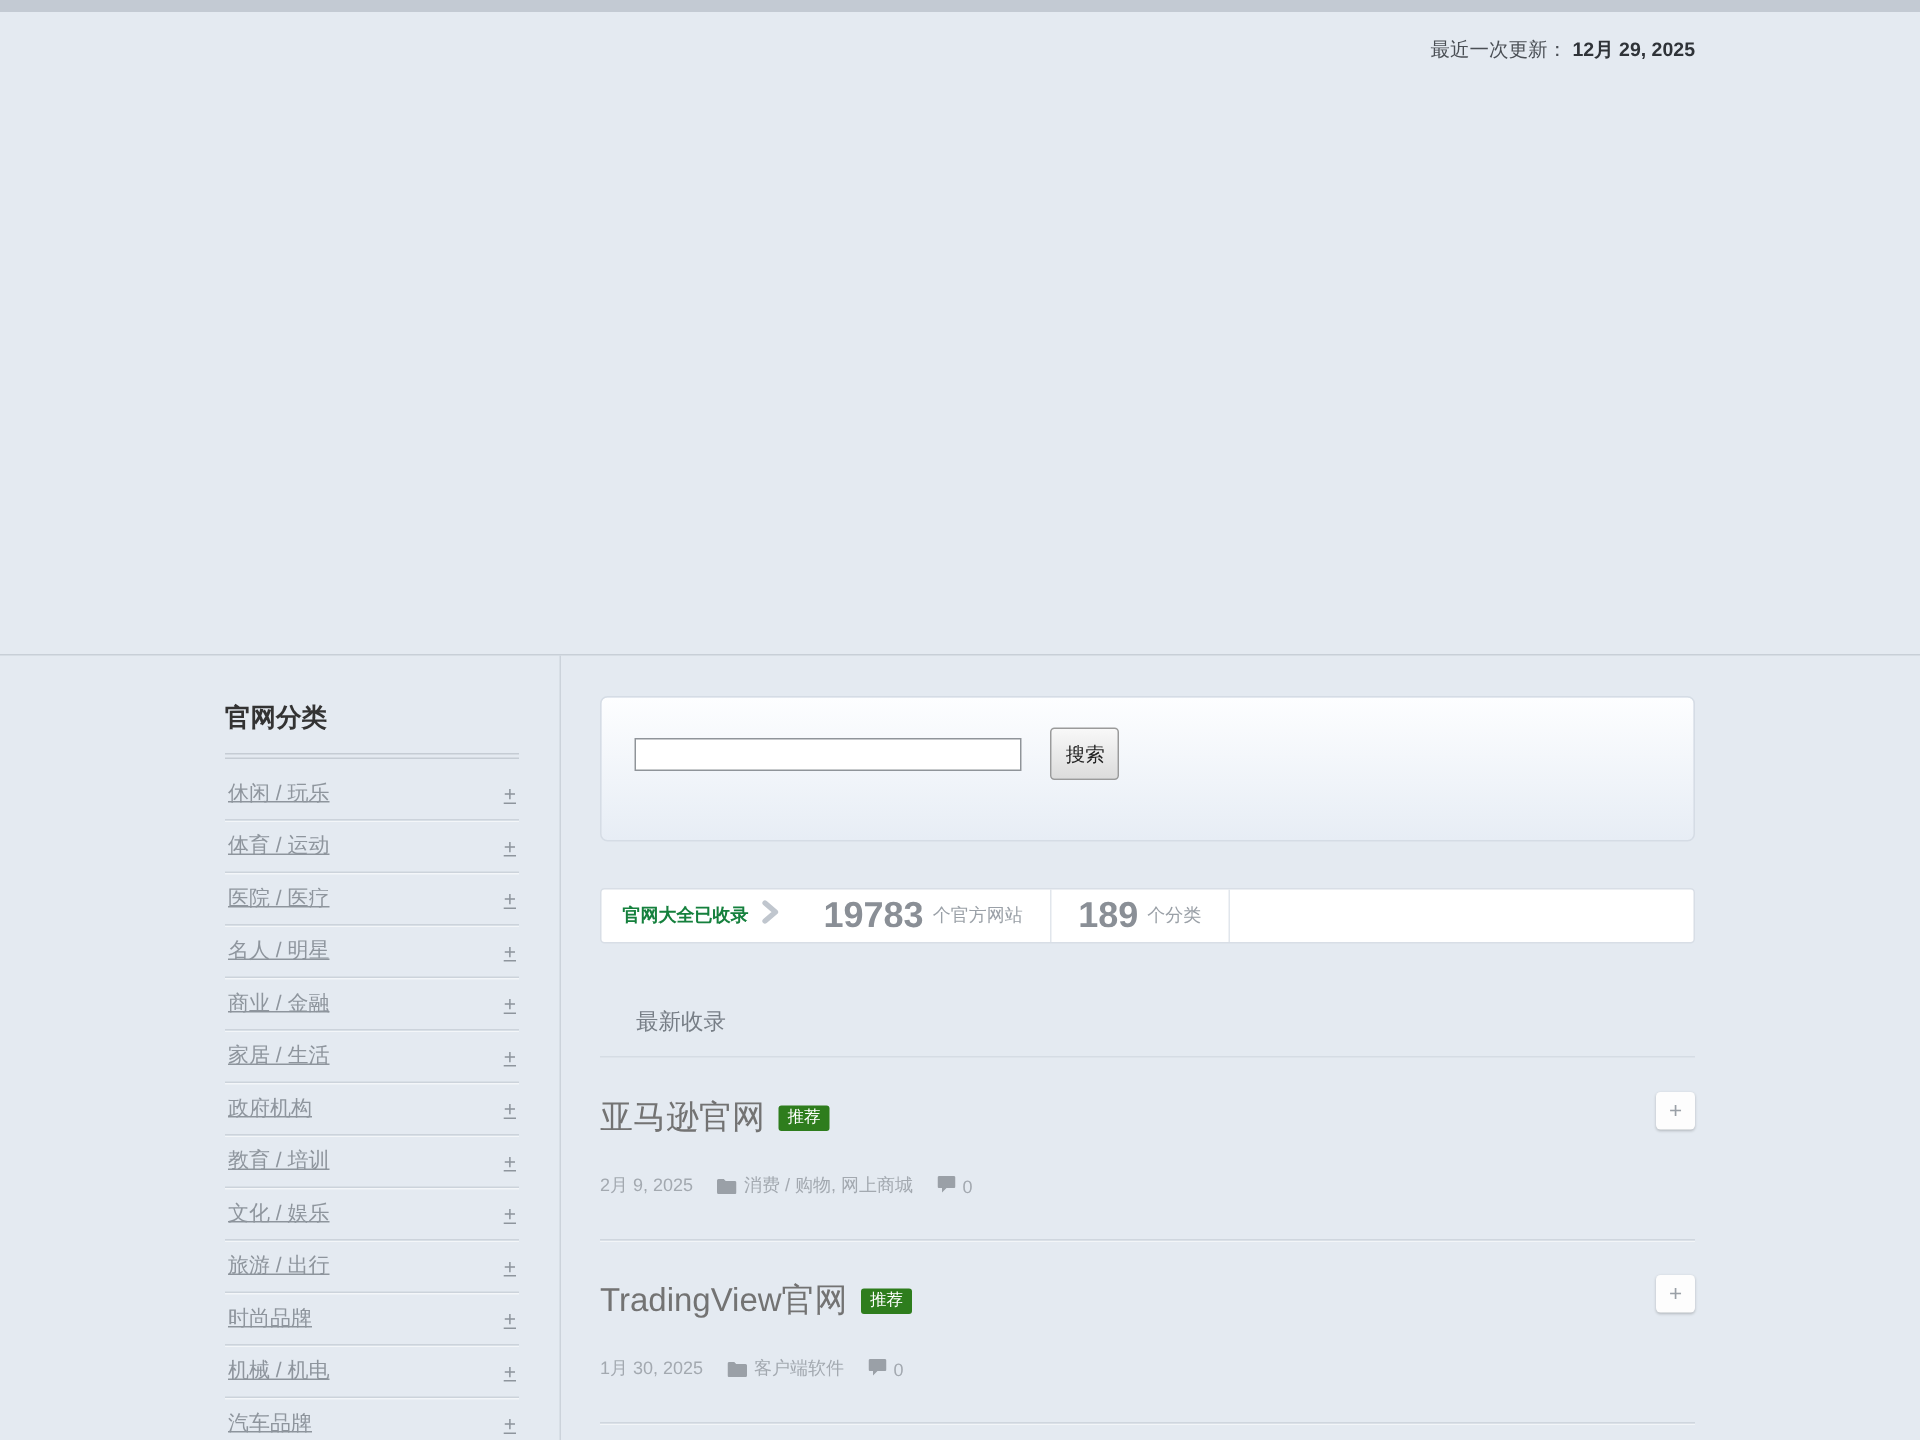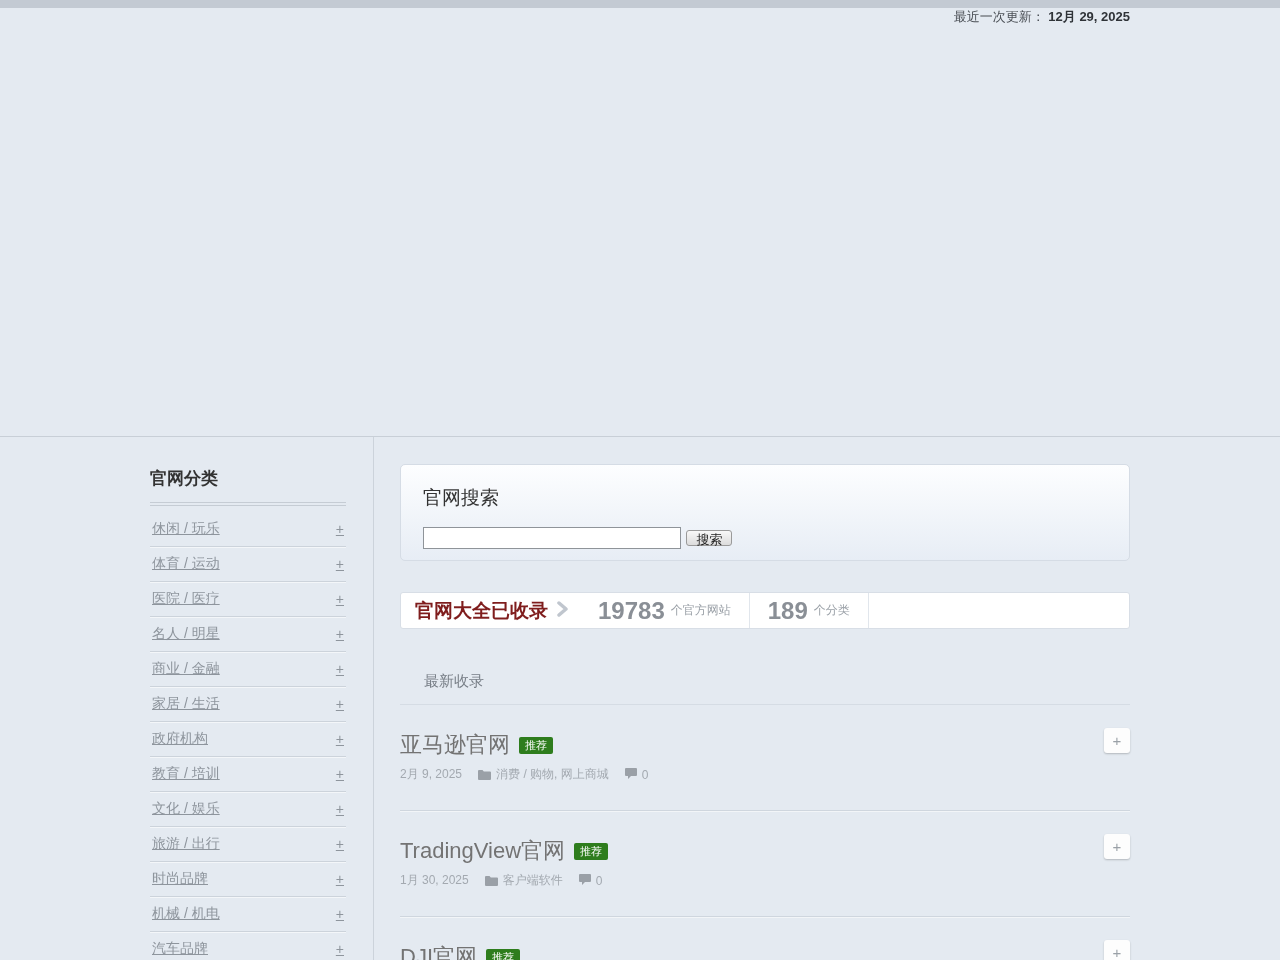--- a/index.html
+++ b/index.html
@@ -10,21 +10,21 @@
     color: #333;
   }
   .topbar { height: 8px; background: #c3cad3; }
   .container { width: 980px; margin: 0 auto; }
 
   
   .header-section { height: 429px; border-bottom: 1px solid #c8cfd7; }
   .header-inner { position: relative; padding-top: 30px; }
   .site-title { color: #1d5c9e; font-size: 37px; font-weight: bold; letter-spacing: 1px; cursor: pointer; }
   .tagline { color: #8b9097; font-size: 13px; margin-top: 8px; }
-  .update-info { position: absolute; top: 0; right: 0; font-size: 13px; color: #4a4f55; }
+  .update-info { position: absolute; top: 16px; right: 0; font-size: 13px; color: #4a4f55; }
   .update-info b { color: #2f3338; }
 
   
   .content { display: flex; align-items: stretch; }
   .sidebar { width: 196px; padding-top: 30px; flex-shrink: 0; }
   .sidebar h2 { font-size: 17px; color: #333; padding-bottom: 12px; }
   .double-rule { border-top: 1px solid #c5ccd4; border-bottom: 1px solid #c5ccd4; height: 4px; margin-bottom: 6px; }
   .cat-list { list-style: none; }
   .cat-list li {
     display: flex; justify-content: space-between; align-items: center;
@@ -44,33 +44,33 @@
     background: linear-gradient(#fdfeff, #e7edf5);
     border: 1px solid #d5dce5; border-radius: 5px;
     padding: 20px 22px 26px; height: 97px;
   }
   .search-panel h3 { font-size: 19px; font-weight: normal; color: #333; margin-bottom: 16px; }
   .search-input {
     width: 258px; height: 22px; border: 1px solid #8f9499;
     padding: 2px 5px; font-size: 13px; background: #fff; vertical-align: middle;
   }
   .search-btn {
-    height: 16px; margin-left: 1px; padding: 0 9px; font-size: 13px; color: #222;
+    height: 35px; margin-left: 15px; padding: 0 9px; font-size: 13px; color: #222;
     background: linear-gradient(#f8f8f8, #dcdcdc); border: 1px solid #9a9a9a;
     border-radius: 3px; vertical-align: middle; cursor: pointer;
     font-family: "Liberation Sans", "DejaVu Sans", sans-serif;
   }
 
   
   .stats-bar {
     margin-top: 31px; height: 37px; background: #fff;
     border: 1px solid #d8dee6; border-radius: 3px;
     display: flex; align-items: center;
   }
-  .stats-label { font-size: 19px; font-weight: bold; color: #7f1d1d; padding: 0 8px 0 14px; }
+  .stats-label { font-size: 12px; font-weight: bold; color: #15803d; padding: 0 8px 0 14px; }
   .chevron { margin-right: 10px; display: inline-block; }
   .stat-cell { display: flex; align-items: baseline; padding: 0 18px; height: 100%; align-items: center; border-right: 1px solid #e1e6ec; }
   .stat-num { font-size: 24px; font-weight: bold; color: #8a8f96; margin-right: 6px; }
   .stat-unit { font-size: 12px; color: #9aa0a7; }
 
   
   .tab-row { margin-top: 30px; border-bottom: 1px solid #d5dce4; display: flex; align-items: flex-end; }
   .tab {
     font-size: 15px; color: #777e86; padding: 13px 24px; cursor: pointer;
   }
@@ -81,21 +81,21 @@
   }
 
   
   .post { position: relative; padding: 25px 0 27px; border-bottom: 1px solid #cfd6de; box-shadow: 0 1px 0 rgba(255,255,255,.5); }
   .post-title-row { display: flex; align-items: center; }
   .post-title { font-size: 22px; color: #737373; font-weight: normal; cursor: pointer; }
   .badge {
     display: inline-block; margin-left: 9px; padding: 3px 6px;
     background: #2e7d1d; color: #fff; font-size: 11px; border-radius: 2px; line-height: 1;
   }
-  .post-meta { margin-top: 6px; font-size: 12px; color: #a3a9b0; display: flex; align-items: center; }
+  .post-meta { margin-top: 22px; font-size: 12px; color: #a3a9b0; display: flex; align-items: center; }
   .post-meta .sep { width: 16px; }
   .meta-ico { margin-right: 5px; display: inline-block; position: relative; top: 1px; }
   .plus-btn {
     position: absolute; right: 0; top: 23px; width: 26px; height: 25px;
     background: #fdfdfd; border-radius: 3px; box-shadow: 0 1px 2px rgba(0,0,0,.22);
     color: #9aa0a7; font-size: 15px; text-align: center; line-height: 25px; cursor: pointer;
   }
 </style>
 </head>
 <body>
@@ -168,21 +168,20 @@
       <li>
           <span>汽车品牌</span>
           <span class="plus">+</span>
         </li>
     </ul>
   </aside>
 
   <main class="main">
 
     <div class="search-panel">
-      <h3>官网搜索</h3>
       <input class="search-input" type="text" value="" style="">
       <button class="search-btn">搜索</button>
     </div>
 
     <div class="stats-bar">
       <span class="stats-label">官网大全已收录</span>
       <span class="chevron">
         <svg width="14" height="16" viewBox="0 0 14 16">
             <path d="M3 2 L10 8 L3 14" fill="none" stroke="#c0c6ce" stroke-width="3.5" stroke-linecap="round" stroke-linejoin="round"></path>
           </svg>

